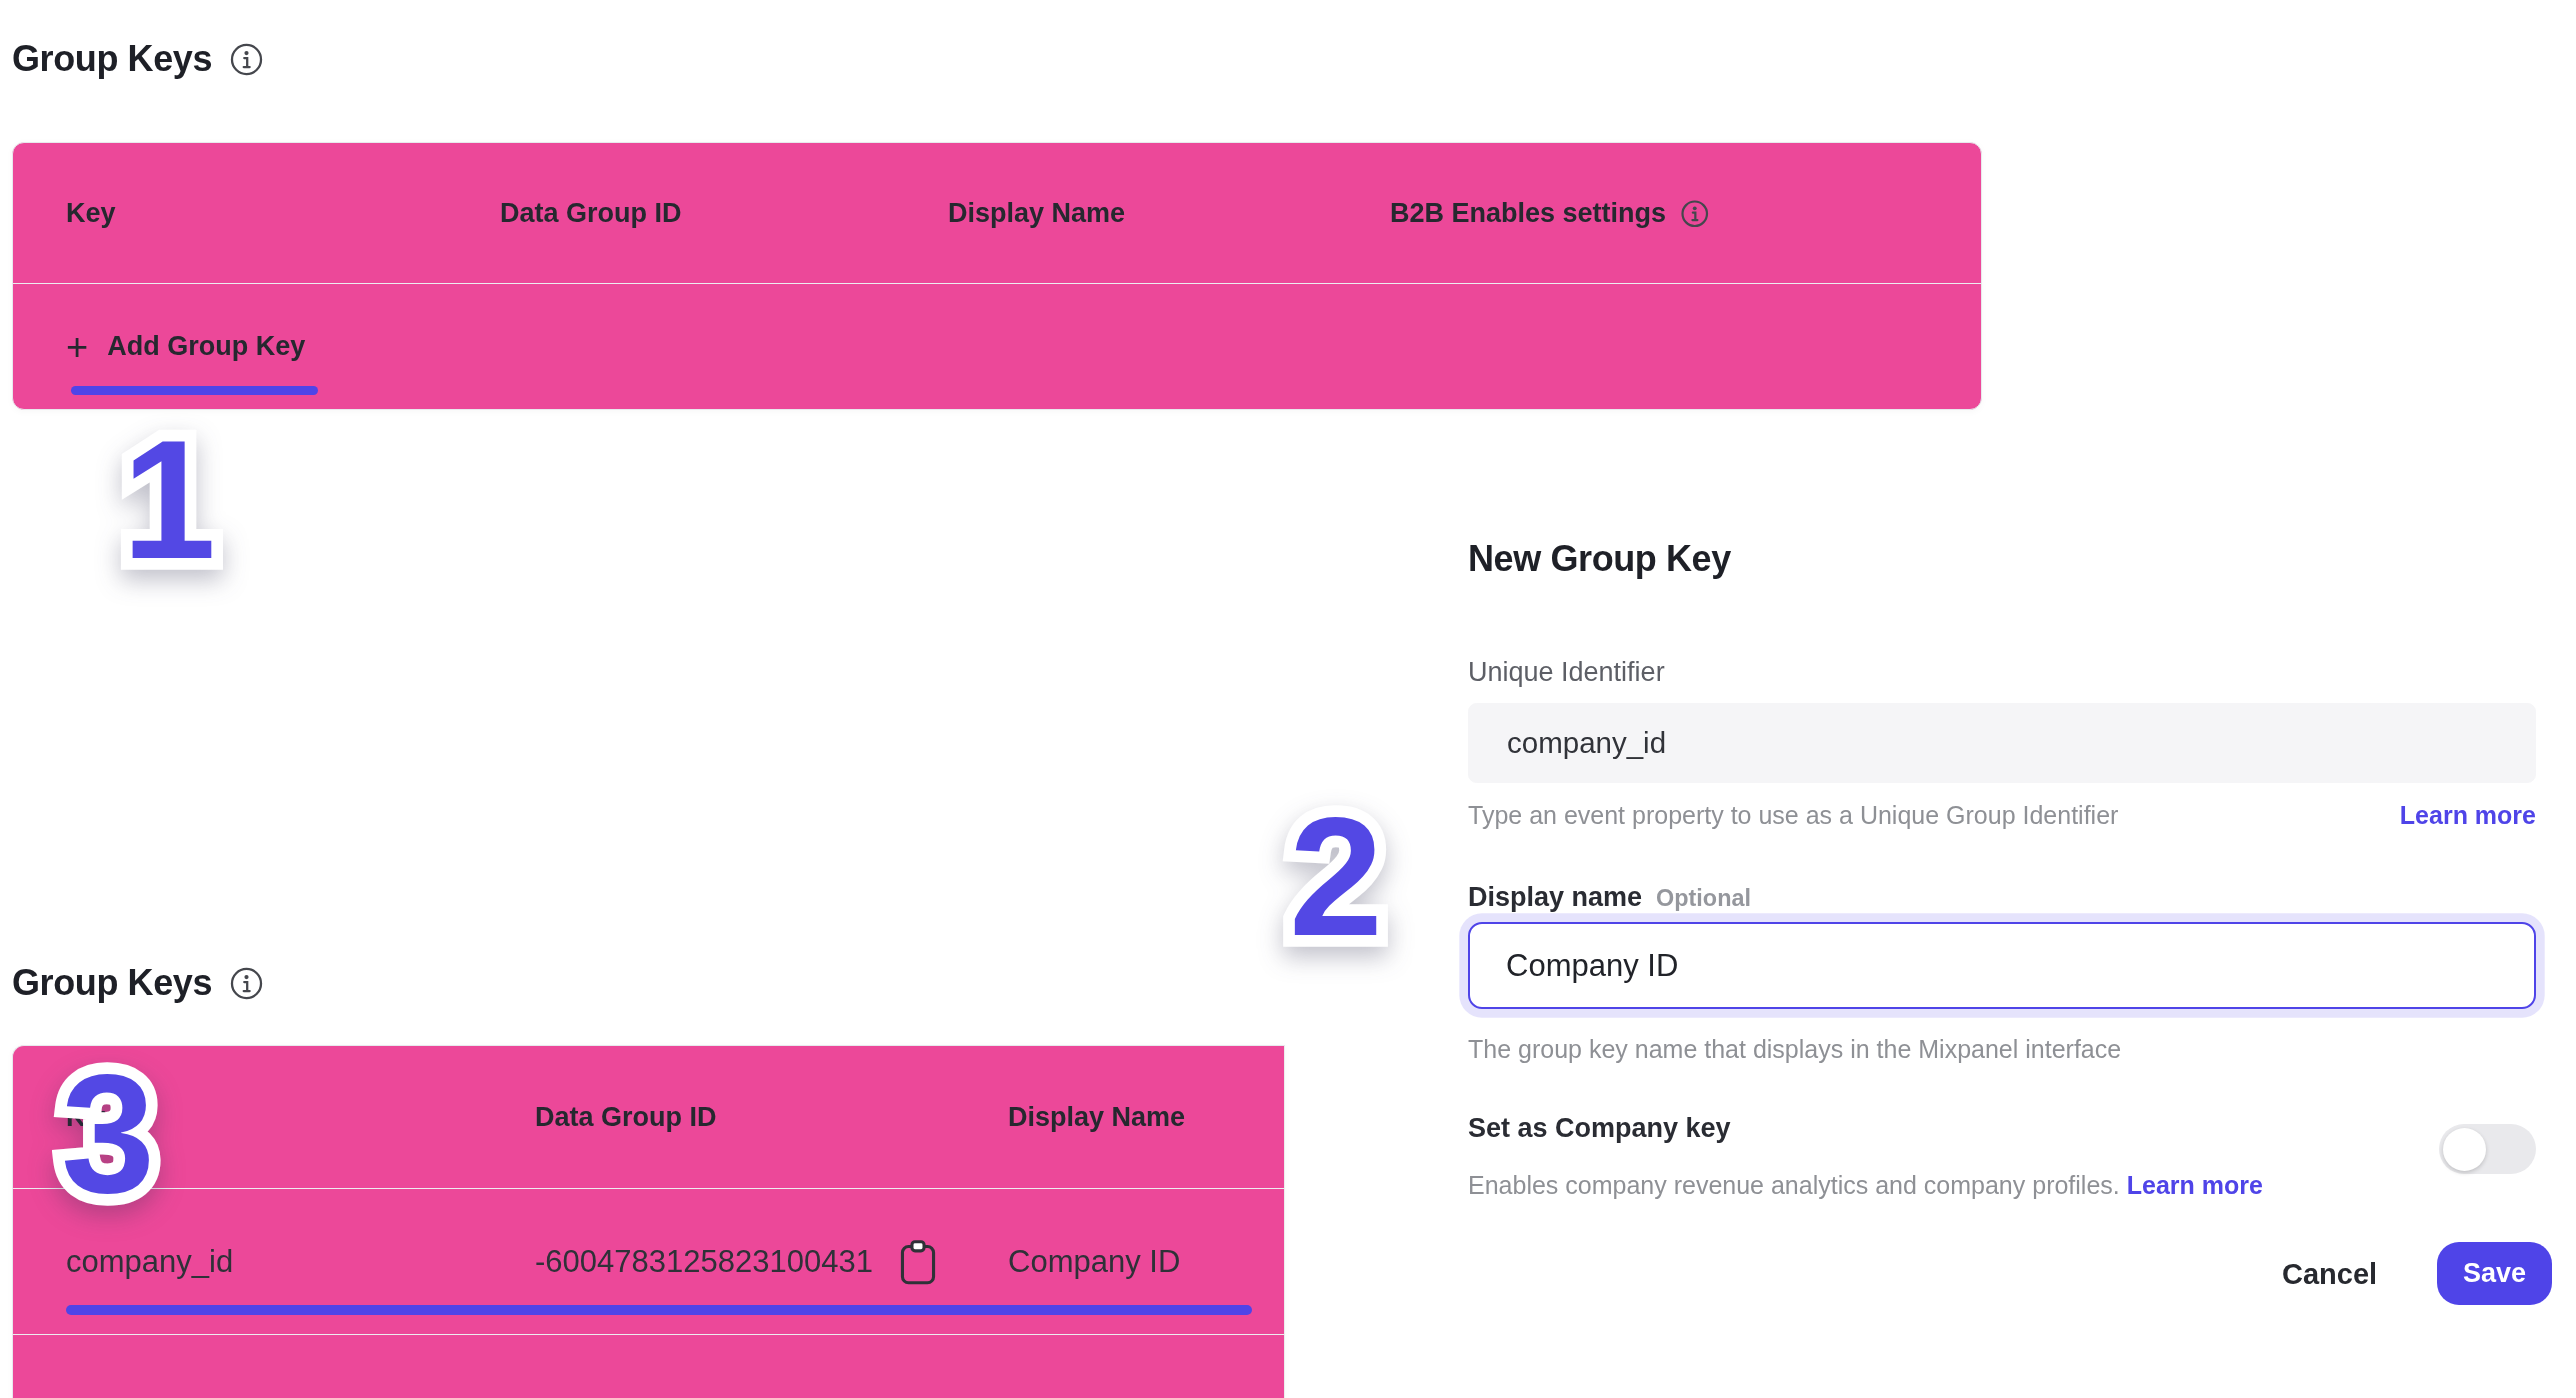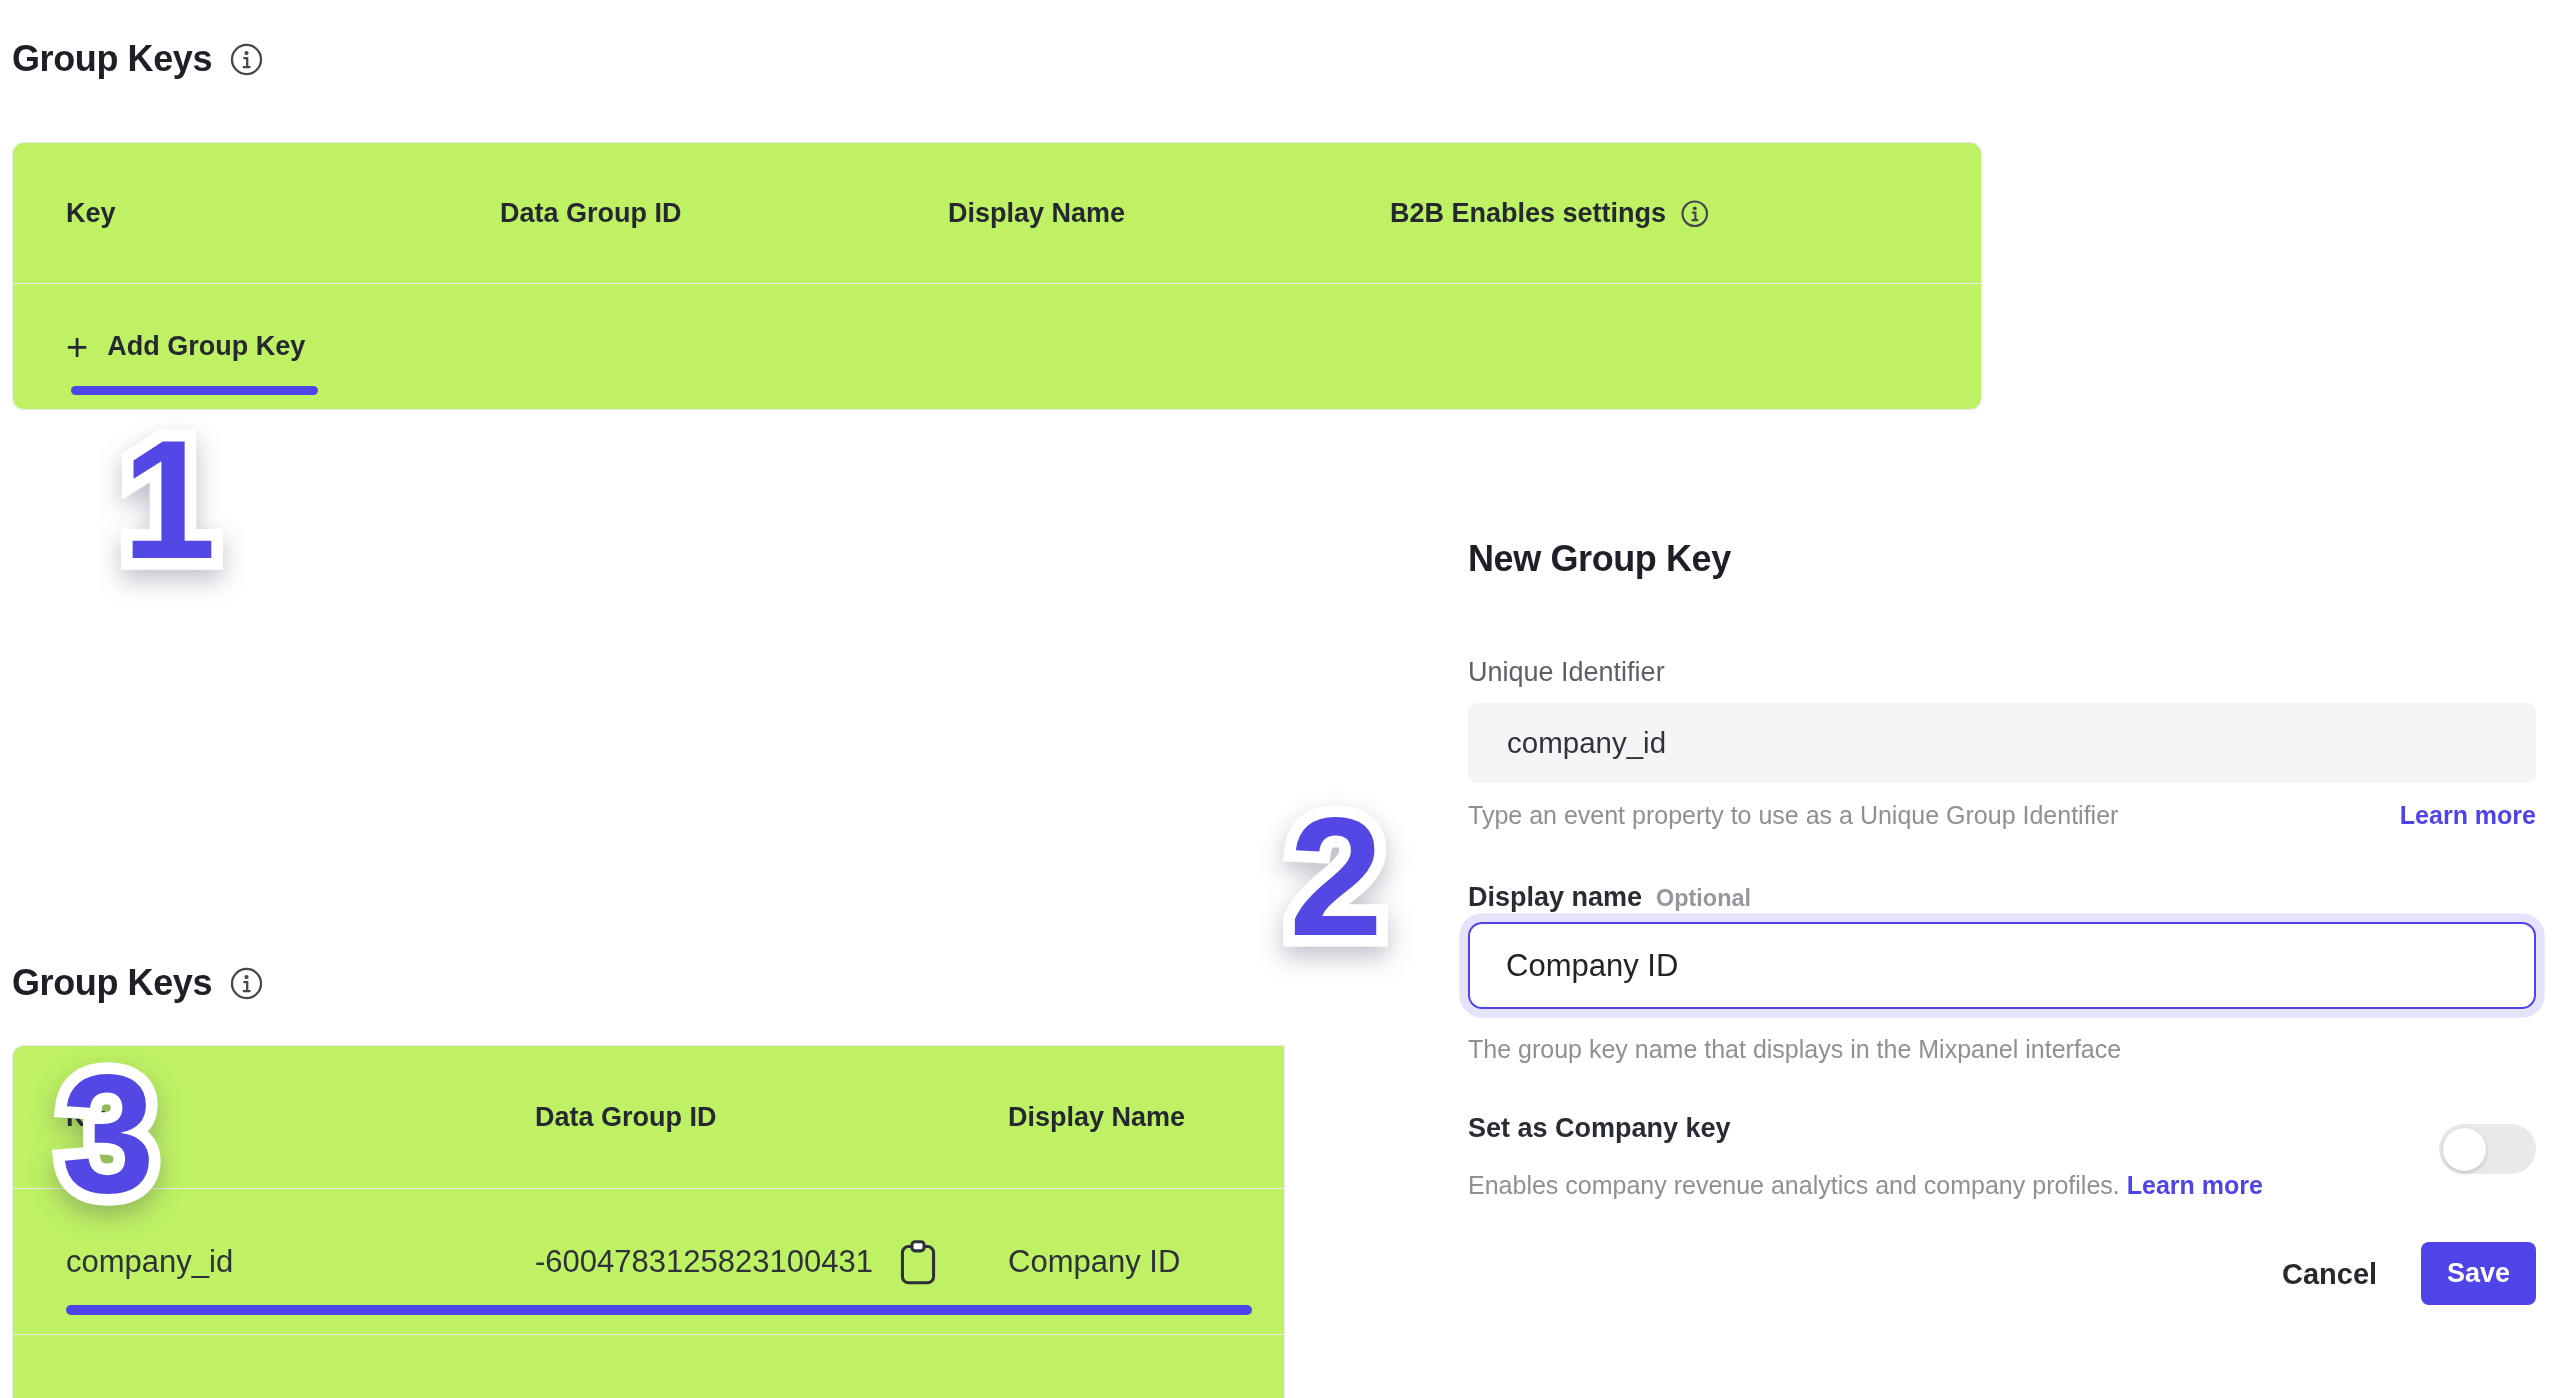--- a/index.html
+++ b/index.html
@@ -12,21 +12,21 @@
   }
   .abs { position:absolute; }
 
   
   .sec-heading { display:flex; align-items:center; gap:17.4px; }
   .sec-heading .title { font-size:36px; font-weight:bold; color:#1e2027; letter-spacing:-0.4px; }
   .info-icon { display:inline-flex; }
 
   
   .card {
-    position:absolute; background:#bef264;
+    position:absolute; background:#ec4899;
     border:1.7px solid #e8e9ed; border-radius:12px;
     box-shadow:0 1.7px 7px rgba(30,32,40,0.03);
   }
   .thead { position:absolute; left:0; right:0; top:0; border-bottom:1.7px solid #ededf0; }
   .th { position:absolute; font-size:27px; font-weight:bold; color:#26282f; white-space:nowrap; display:flex; align-items:center; gap:14px; }
   .td { position:absolute; font-size:31px; font-weight:normal; color:#2f3138; white-space:nowrap; display:flex; align-items:center; }
 
   .add-row { position:absolute; left:0; right:0; display:flex; align-items:center; }
   .plus-glyph { font-size:38px; font-weight:400; color:#26282f; line-height:1; margin-right:19px; }
   .add-label { font-size:27px; font-weight:bold; color:#26282f; }
@@ -70,21 +70,21 @@
     position:absolute; left:3.5px; top:3.5px; width:43px; height:43px;
     border-radius:50%; background:#ffffff;
     box-shadow:0 1.7px 4.3px rgba(0,0,0,0.18);
   }
 
   
   .btn-text { font-size:29px; font-weight:bold; color:#27292f; cursor:pointer; }
   .btn-primary {
     position:absolute; display:flex; align-items:center; justify-content:center;
     background:#4f44e8; color:#ffffff; font-size:27px; font-weight:bold;
-    border-radius:8px; cursor:pointer;
+    border-radius:22px; cursor:pointer;margin-left:16px;
   }
 
   .copy-btn { display:inline-flex; margin-left:26px; cursor:pointer; }
 </style>
 </head>
 <body>
 
 <div class="canvas">
 
   <div class="abs sec-heading" style="left:12px; top:38px;">

